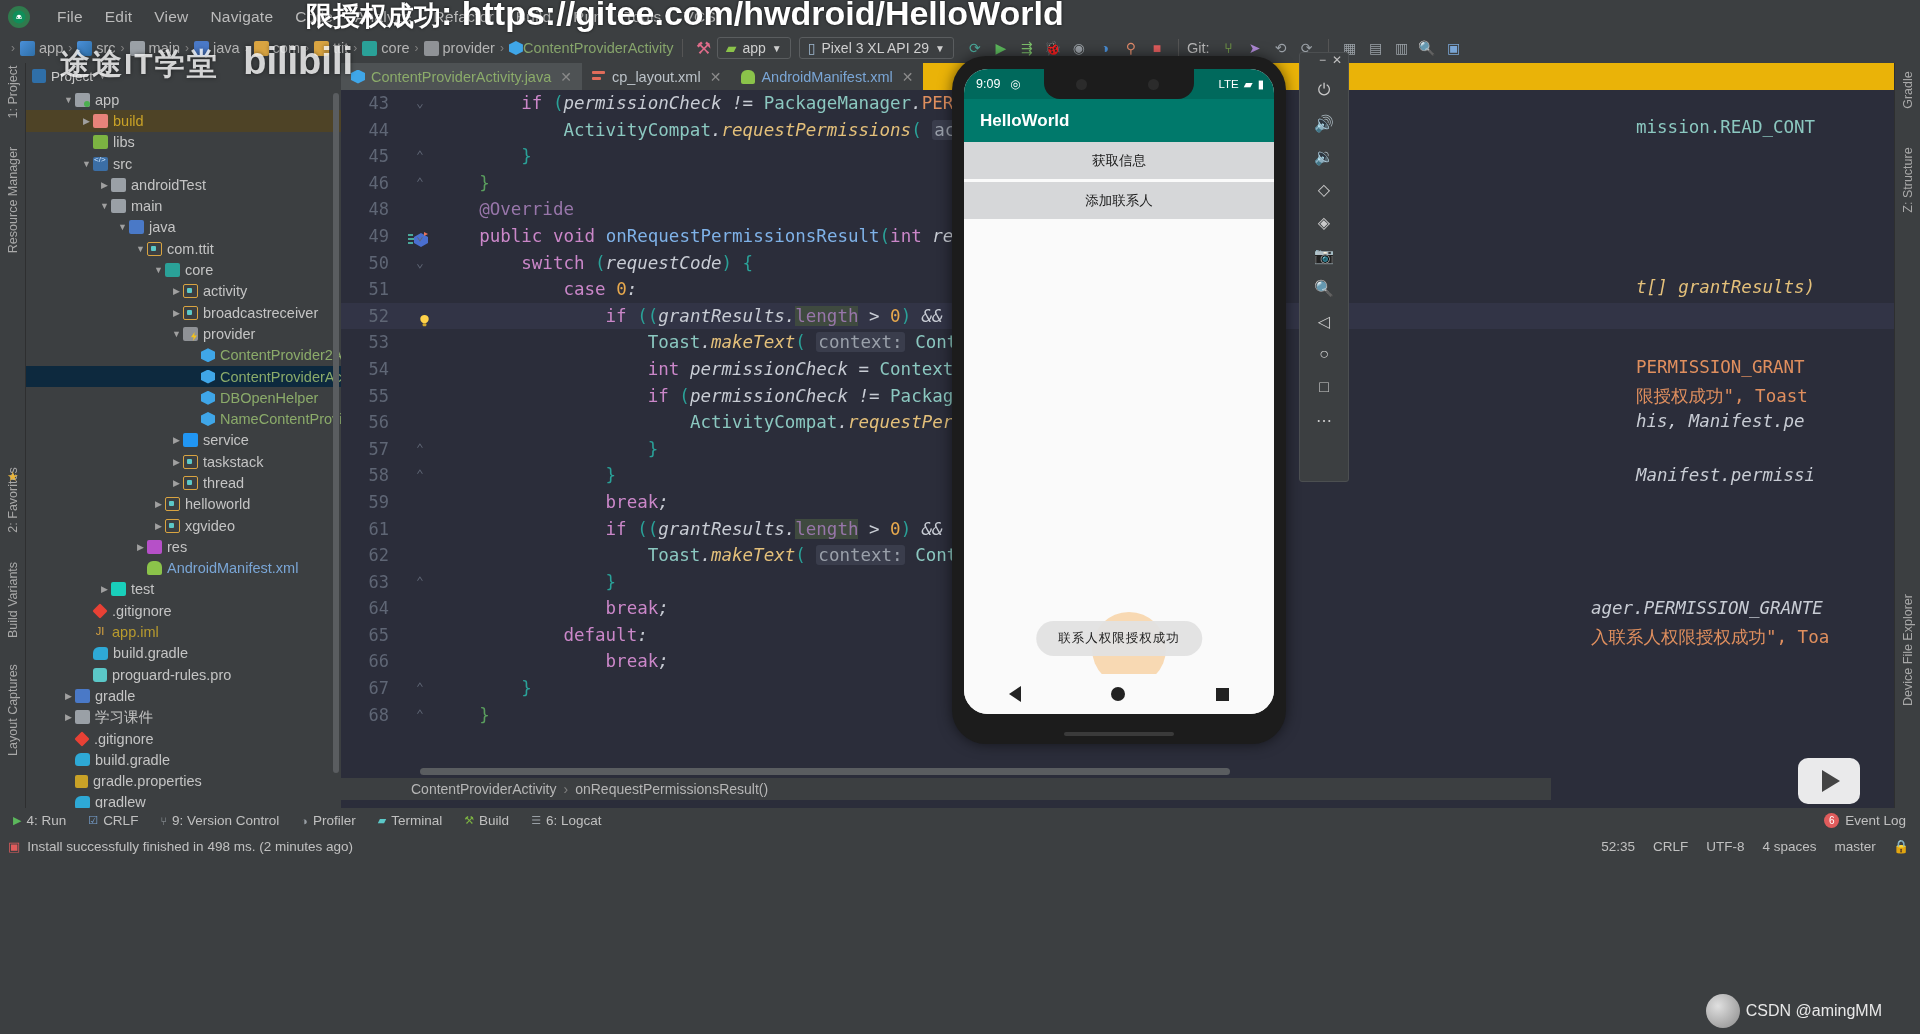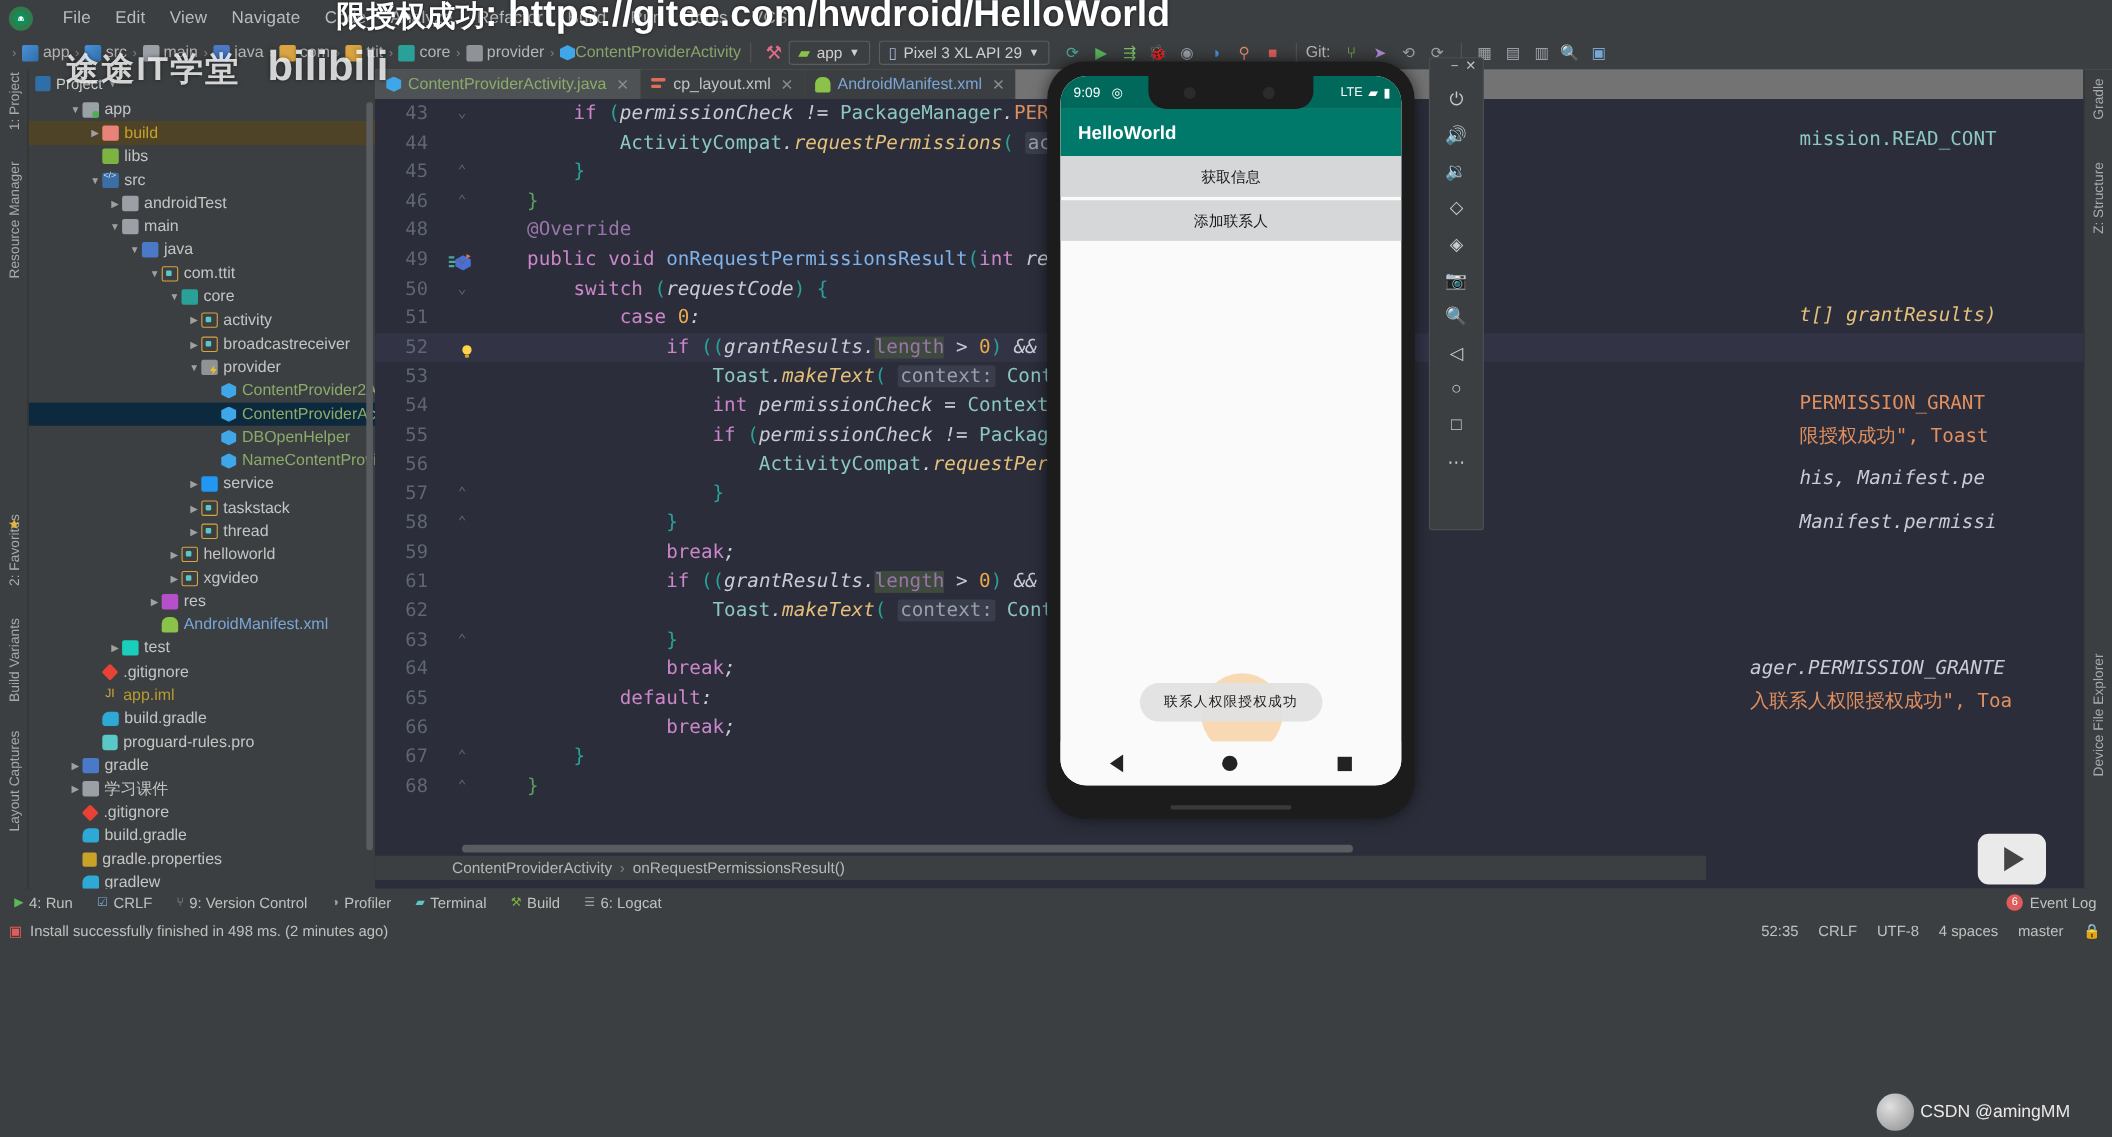--- a/index.html
+++ b/index.html
@@ -81,21 +81,21 @@
               border-radius:6px 3px 3px 3px;}
   .owlic{width:14px;height:14px;margin-right:5px;flex:none;background:#5bc8c8;border-radius:3px;}
   .propic{width:13px;height:13px;margin-right:5px;flex:none;background:#c9a227;border-radius:2px;}
   .t-green { color:#8bab6a; }
   .t-blue { color:#7aa6d6; }
   .t-yellow { color:#b89b2e; }
   .t-build { color:#c9a227; }
   .scroll-v { position:absolute; right:2px; top:30px; width:6px; height:680px; background:#5a5d60; border-radius:3px;}
 
   
-  .editorzone { position:absolute; left:341px; top:63px; right:0; height:745px; background:#737373;}
+  .editorzone { position:absolute; left:341px; top:63px; right:0; height:745px; background:#eab308;}
   .tabs { position:absolute; left:0; top:0; height:27px; display:flex; align-items:stretch;}
   .tab { display:flex; align-items:center; gap:6px; padding:0 10px; color:#9aa3ab; font-size:14.5px;
          background:#3c3f41; cursor:default;}
   .tab.active { background:#4e5254; }
   .tab .tico { width:14px;height:14px;flex:none;}
   .tico-java{background:#3fa6e8;clip-path:polygon(50% 0,100% 25%,100% 75%,50% 100%,0 75%,0 25%);}
   .tico-xml{background:#3c3f41;position:relative;}
   .tico-xml:before{content:"";position:absolute;left:0;top:1px;width:13px;height:3px;background:#e06c5a;border-radius:1px;}
   .tico-xml:after{content:"";position:absolute;left:0;top:7px;width:9px;height:3px;background:#e06c5a;border-radius:1px;}
   .tico-and{background:#8bc34a;border-radius:6px 6px 2px 2px;}
@@ -600,21 +600,21 @@
 
     <div class="codeline"><span class="ln">67</span><span class="fold">⌃</span><span class="ctext"><span class="pln">        </span><span class="brk">}</span></span></div>
 
     <div class="codeline"><span class="ln">68</span><span class="fold">⌃</span><span class="ctext"><span class="pln">    </span><span class="gr">}</span></span></div>
 
     <div class="rightcode">
       <div style="position:absolute;left:0;top:0px;"><span class="typ">mission.READ_CONT</span></div>
       <div style="position:absolute;left:0;top:160px;"><span class="mthi">t[] grantResults)</span></div>
       <div style="position:absolute;left:0;top:240px;"><span class="kw2">PERMISSION_GRANT</span></div>
       <div style="position:absolute;left:0;top:267px;"><span class="kw2">限授权成功", Toast</span></div>
-      <div style="position:absolute;left:0;top:294px;margin-top:14px;"><span class="pln">his, Manifest.pe</span></div>
+      <div style="position:absolute;left:0;top:294px;"><span class="pln">his, Manifest.pe</span></div>
       <div style="position:absolute;left:0;top:348px;"><span class="pln">Manifest.permissi</span></div>
       <div style="position:absolute;left:-45px;top:481px;"><span class="pln">ager.PERMISSION_GRANTE</span></div>
       <div style="position:absolute;left:-45px;top:508px;"><span class="kw2">入联系人权限授权成功", Toa</span></div>
     </div>
   </div>
 </div>
 
 <div class="hscroll"></div>
 
 <div class="editcrumb">

